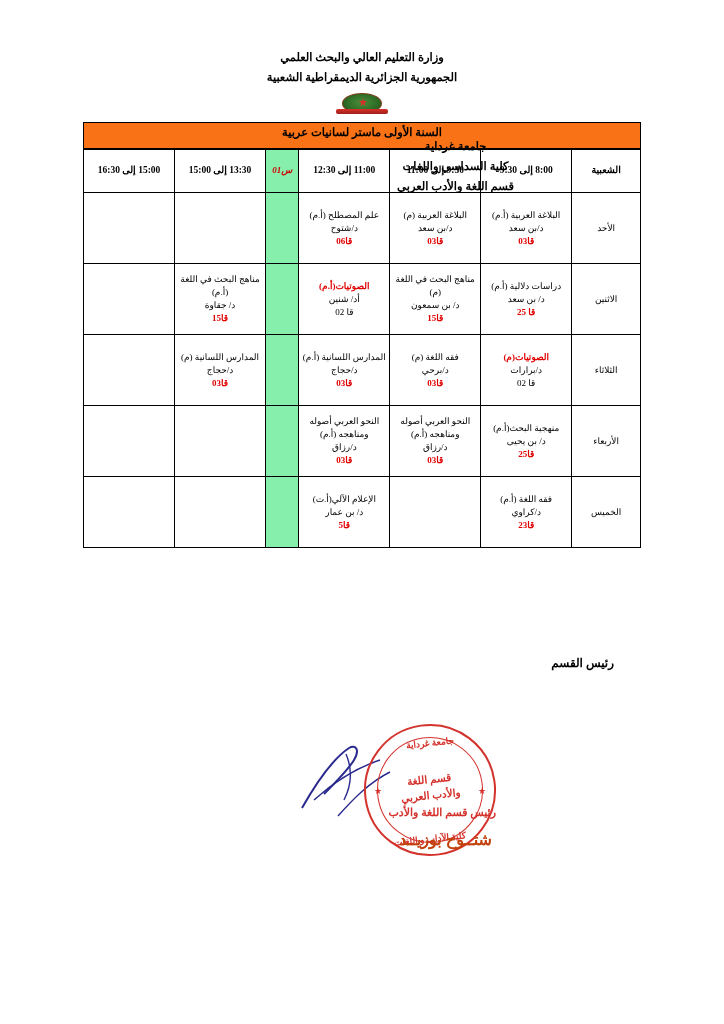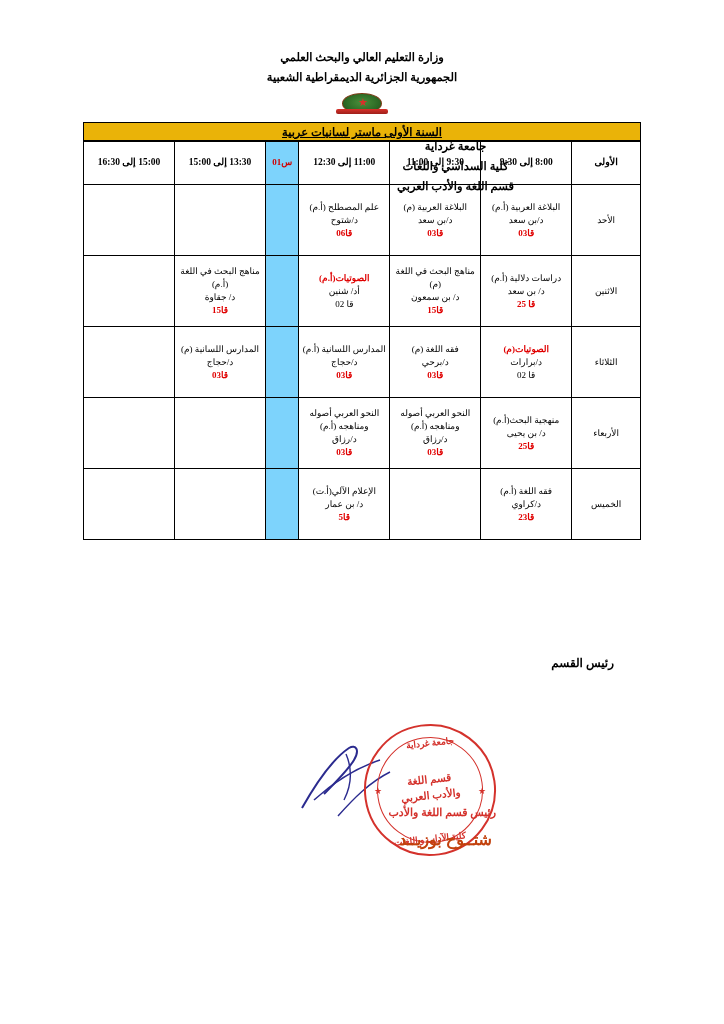--- a/index.html
+++ b/index.html
@@ -81,28 +81,27 @@
   .subtitle-line {
     text-align: center;
     margin-top: 14px;
     font-size: 11.5px;
     font-weight: bold;
   }
 
   .yellow-band {
     margin: 5px auto 0 auto;
     width: 558px;
-    background: #eab308;
+    background: #f97316;
     border: 1px solid #000;
     box-sizing: border-box;
     text-align: center;
     font-size: 11.5px;
     font-weight: bold;
-    padding: 2px 0 1px 0;
-    text-decoration: underline;
+    padding: 2px 0 9px 0;
   }
 
   
   table.schedule {
     margin: 0 auto;
     width: 558px;
     border-collapse: collapse;
     table-layout: fixed;
     direction: rtl;
   }
@@ -117,21 +116,22 @@
   table.schedule thead th {
     font-weight: bold;
     font-size: 9.5px;
     height: 28px;
   }
   col.c-day   { width: 62px; }
   col.c-slot  { width: 82px; }
   col.c-break { width: 30px; }
 
   .break-col {
-    background: #7dd3fc;
+    background: #86efac;
+    font-style: italic;
   }
   .break-label {
     color: #d00000;
     font-weight: bold;
     font-size: 9px;
   }
   td.cell {
     height: 56px;
   }
   .red { color: #e00000; font-weight: bold; }
@@ -250,21 +250,21 @@
       <col class="c-day">
       <col class="c-slot">
       <col class="c-slot">
       <col class="c-slot">
       <col class="c-break">
       <col class="c-slot">
       <col class="c-slot">
     </colgroup>
     <thead>
       <tr>
-        <th>الأولى</th>
+        <th>الشعبية</th>
         <th>8:00 إلى 9:30</th>
         <th>9:30 إلى 11:00</th>
         <th>11:00 إلى 12:30</th>
         <th class="break-col">
           <span class="break-label">س01</span>
         </th>
         <th>13:30 إلى 15:00</th>
         <th>15:00 إلى 16:30</th>
       </tr>
     </thead>

